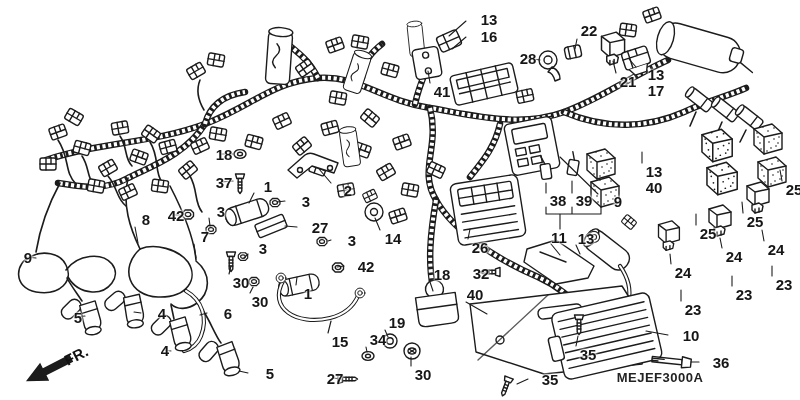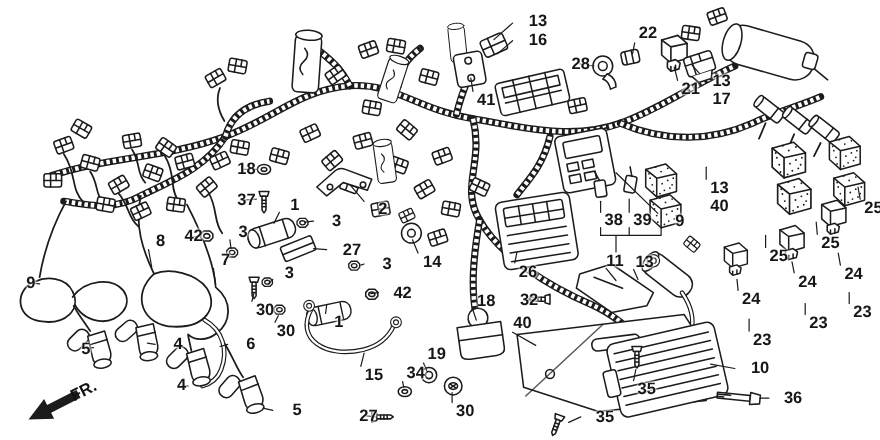--- a/index.html
+++ b/index.html
@@ -522,20 +522,21 @@
   <span class="pl" style="left:354px;top:266px">42</span>
   <span class="pl" style="left:296px;top:293px">1</span>
   <span class="pl" style="left:66px;top:317px">5</span>
   <span class="pl" style="left:150px;top:313px">4</span>
   <span class="pl" style="left:216px;top:313px">6</span>
   <span class="pl" style="left:153px;top:350px">4</span>
   <span class="pl" style="left:258px;top:373px">5</span>
   <span class="pl" style="left:229px;top:282px">30</span>
   <span class="pl" style="left:248px;top:301px">30</span>
 
+  <span class="code" style="left:648px;top:377px">MEJEF3000A</span>
   <span class="fr" style="left:52px;top:347px">FR.</span>
 </div>
 
 <svg id="wm" width="800" height="400" viewBox="0 0 800 400">
   <g opacity="0.72">
     <polygon class="wmk" points="610,142 538,332 682,332" stroke="#ec7f78" stroke-width="13" fill="none"></polygon>
     <polygon class="wmk" points="657,148 590,335 724,335" stroke="#ec7f78" stroke-width="13" fill="none"></polygon>
     <polygon class="wmk" points="695,185 640,340 752,340" stroke="#ec7f78" stroke-width="11" fill="none"></polygon>
     <line x1="548" y1="295" x2="478" y2="360" stroke="#ec7f78" stroke-width="11"></line>
     <polygon class="wmk" points="604,161 588,193 620,193" fill="#ec7f78" stroke="none"></polygon>

